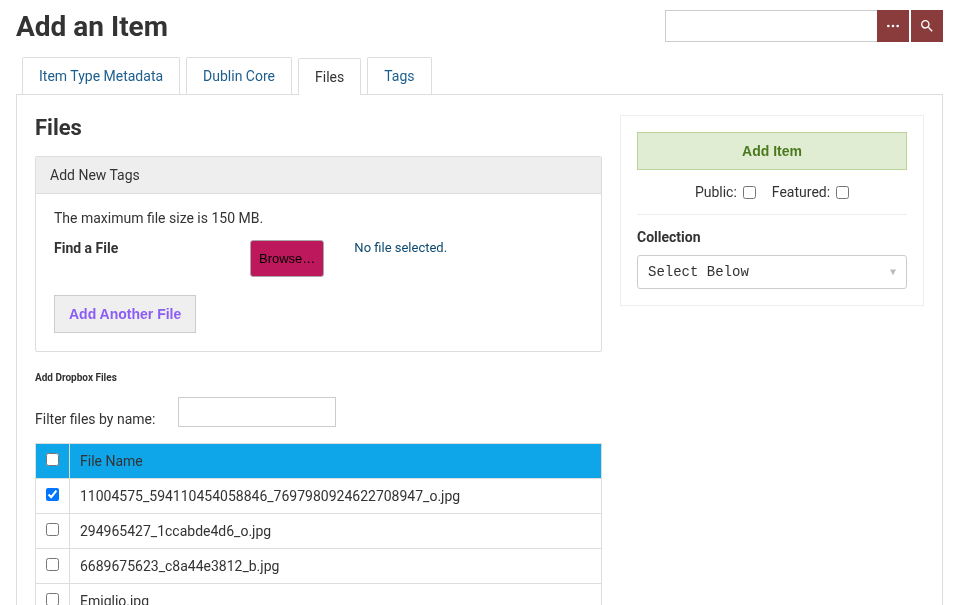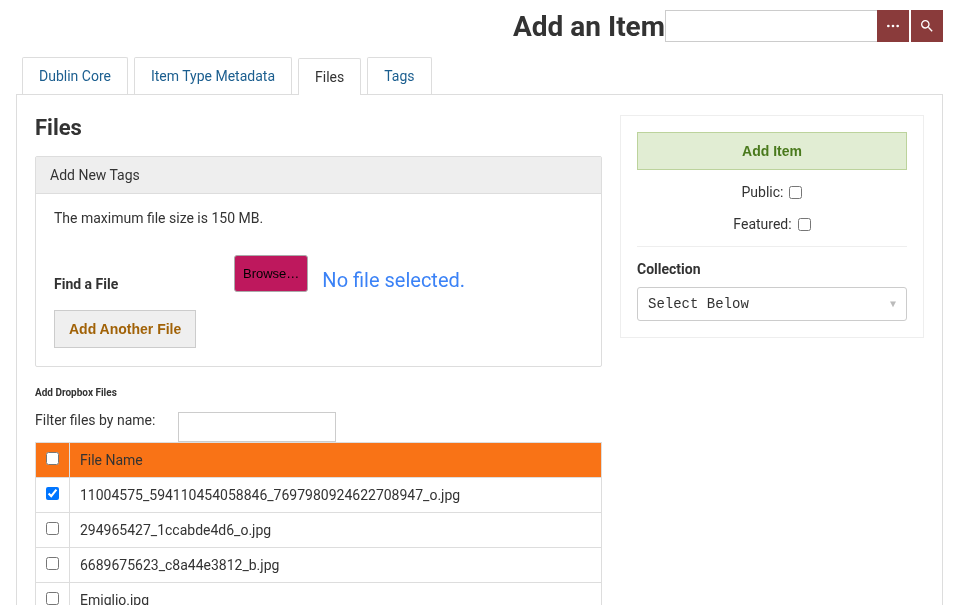--- a/index.html
+++ b/index.html
@@ -3,21 +3,21 @@
   <meta charset="utf-8">
   <style>
     * { box-sizing: border-box; margin: 0; padding: 0; }
     body {
       font-family: -apple-system, BlinkMacSystemFont, "Segoe UI", Roboto, "Helvetica Neue", Arial, sans-serif;
       background: #fff;
       color: #333;
       font-size: 14px;
     }
     .container { padding: 10px 16px 0 16px; max-width: 959px; }
-    .header-row { display: flex; justify-content: flex-end; align-items: flex-start; margin-bottom: 14px; }
+    .header-row { display: flex; justify-content: space-between; align-items: flex-start; margin-bottom: 14px; }
     h1 { font-size: 28px; font-weight: 700; color: #333; }
     .search-group { display: flex; align-items: stretch; height: 32px; }
     .search-input {
       width: 212px; border: 1px solid #ccc; border-right: none; padding: 4px 8px;
       font-size: 14px; outline: none;
     }
     .search-btn {
       width: 32px; background: #8a3b3b; border: none; color: #fff;
       display: flex; align-items: center; justify-content: center; cursor: pointer;
     }
@@ -34,46 +34,46 @@
       border: 1px solid #ddd; background: #fff; padding: 20px 18px 30px 18px;
       display: flex; gap: 18px; align-items: flex-start;
     }
     .left-col { flex: 1; }
     .right-col { width: 304px; padding-top: 0; }
     h2 { font-size: 22px; font-weight: 700; margin-bottom: 16px; color: #333; }
     .fieldset-box { border: 1px solid #ddd; border-radius: 2px; margin-bottom: 20px; }
     .fieldset-header { background: #eee; padding: 10px 14px; font-size: 14px; color: #333; border-bottom: 1px solid #ddd; }
     .fieldset-body { padding: 16px 18px 18px 18px; }
     .hint { font-size: 14px; color: #333; margin-bottom: 14px; }
-    .file-row { display: flex; align-items: flex-end; gap: 10px; margin-bottom: 18px; }
+    .file-row { display: flex; align-items: flex-start; gap: 26px; margin-bottom: 18px; }
     .file-label { width: 170px; font-weight: 700; font-size: 14px; }
     .browse-btn {
       border: 1px solid #aaa; background: #be185d; padding: 10px 8px;
       font-size: 13px; cursor: pointer; border-radius: 3px;
     }
-    .no-file { font-size: 20px; color: #3b82f6; margin-left: 4px; margin-top: 28px; }
+    .no-file { font-size: 13px; color: #0c4a6e; margin-left: 4px; }
     .add-another-btn {
       border: 1px solid #ccc; background: #efefef; padding: 10px 14px;
-      font-size: 14px; font-weight: 700; cursor: pointer; color: #a16207;
+      font-size: 14px; font-weight: 700; cursor: pointer; color: #8b5cf6;
     }
     .section-title { font-size: 10px; font-weight: 700; margin-bottom: 14px; }
-    .filter-row { display: flex; align-items: flex-start; gap: 23px; }
+    .filter-row { display: flex; align-items: flex-end; gap: 23px; margin-bottom: 16px; }
     .filter-label { font-size: 14px; }
     .filter-input { border: 1px solid #ccc; padding: 6px 8px; width: 158px; font-size: 14px; }
     table { width: 100%; border-collapse: collapse; border: 1px solid #ddd; }
     th, td { border: 1px solid #ddd; padding: 9px 10px; text-align: left; font-size: 14px; }
-    th { background: #f97316; font-weight: 400; }
+    th { background: #0ea5e9; font-weight: 400; }
     th.check-cell, td.check-cell { width: 30px; text-align: center; }
     .sidebar-box { border: 1px solid #eee; padding: 16px; }
     .add-item-btn {
       width: 100%; background: #e1edd3; border: 1px solid #bcd39c;
       color: #4a7a1d; font-weight: 700; font-size: 14px; padding: 10px;
       cursor: pointer; margin-bottom: 14px;
     }
-    .flags-row { display: flex; justify-content: center; gap: 16px; align-items: center; font-size: 14px; padding-bottom: 14px; border-bottom: 1px solid #eee; margin-bottom: 14px; flex-direction: column; }
+    .flags-row { display: flex; justify-content: center; gap: 16px; align-items: center; font-size: 14px; padding-bottom: 14px; border-bottom: 1px solid #eee; margin-bottom: 14px; }
     .flags-row label { display: flex; align-items: center; gap: 6px; }
     .collection-label { font-weight: 700; font-size: 14px; margin-bottom: 10px; display: block; }
     .select-wrap {
       border: 1px solid #ccc; border-radius: 3px; padding: 8px 10px;
       display: flex; justify-content: space-between; align-items: center;
       cursor: pointer; background: #fff; font-family: Liberation Mono, monospace;
     }
     .select-wrap .chev { color: #bbb; font-size: 10px; }
     input[type="checkbox"] { cursor: pointer; }
   </style>
@@ -94,22 +94,22 @@
       </button>
       <button class="search-btn">
         <svg viewBox="0 0 24 24">
             <path d="M15.5 14h-.79l-.28-.27A6.471 6.471 0 0016 9.5 6.5 6.5 0 109.5 16c1.61 0 3.09-.59 4.23-1.57l.27.28v.79l5 4.99L20.49 19l-4.99-5zm-6 0C7.01 14 5 11.99 5 9.5S7.01 5 9.5 5 14 7.01 14 9.5 11.99 14 9.5 14z"></path>
           </svg>
       </button>
     </div>
   </div>
 
   <div class="tabs">
+    <div class="tab">Item Type Metadata</div>
     <div class="tab">Dublin Core</div>
-    <div class="tab">Item Type Metadata</div>
     <div class="tab active">Files</div>
     <div class="tab">Tags</div>
   </div>
 
   <div class="main-panel">
     <div class="left-col">
       <h2>Files</h2>
 
       <div class="fieldset-box">
         <div class="fieldset-header">Add New Tags</div>

